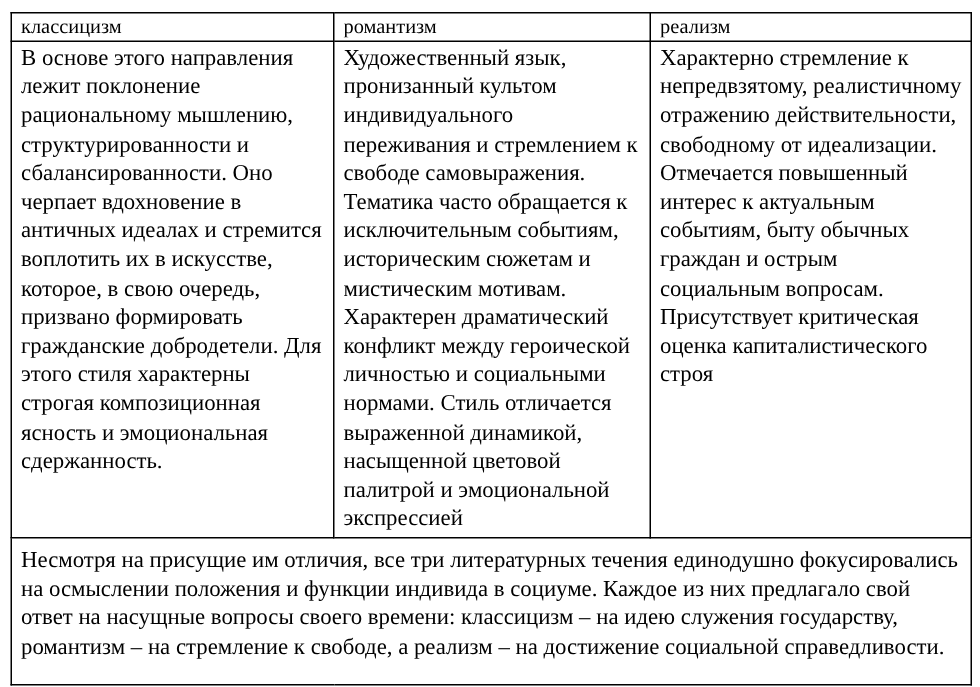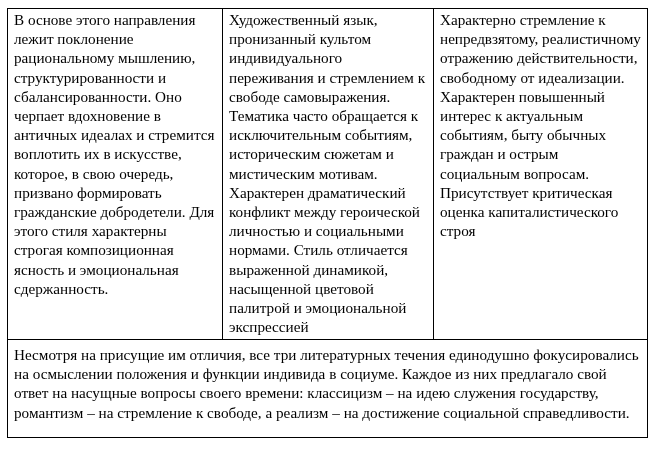--- a/index.html
+++ b/index.html
@@ -53,22 +53,27 @@
 </head>
 <body>
 
 <table class="cmp">
   <colgroup>
     <col class="c1">
     <col class="c2">
     <col class="c3">
   </colgroup>
   <tbody>
+      <tr class="head">
+    <td>классицизм</td>
+    <td>романтизм</td>
+    <td>реализм</td>
+  </tr>
   <tr class="body">
     <td>В основе этого направления лежит поклонение рациональному мышлению, структурированности и сбалансированности. Оно черпает вдохновение в античных идеалах и стремится воплотить их в искусстве, которое, в свою очередь, призвано формировать гражданские добродетели. Для этого стиля характерны строгая композиционная ясность и эмоциональная сдержанность.</td>
     <td>Художественный язык, пронизанный культом индивидуального переживания и стремлением к свободе самовыражения. Тематика часто обращается к исключительным событиям, историческим сюжетам и мистическим мотивам. Характерен драматический конфликт между героической личностью и социальными нормами. Стиль отличается выраженной динамикой, насыщенной цветовой палитрой и эмоциональной экспрессией</td>
-    <td>Характерно стремление к непредвзятому, реалистичному отражению действительности, свободному от идеализации. Характерен повышенный интерес к актуальным событиям, быту обычных граждан и острым социальным вопросам. Присутствует критическая оценка капиталистического строя</td>
+    <td>Характерно стремление к непредвзятому, реалистичному отражению действительности, свободному от идеализации. Отмечается повышенный интерес к актуальным событиям, быту обычных граждан и острым социальным вопросам. Присутствует критическая оценка капиталистического строя</td>
   </tr>
   <tr class="summary">
     <td colspan="3">Несмотря на присущие им отличия, все три литературных течения единодушно фокусировались на осмыслении положения и функции индивида в социуме. Каждое из них предлагало свой ответ на насущные вопросы своего времени: классицизм – на идею служения государству, романтизм – на стремление к свободе, а реализм – на достижение социальной справедливости.</td>
   </tr>
 </tbody>
   </table>
 
 </body></html>

